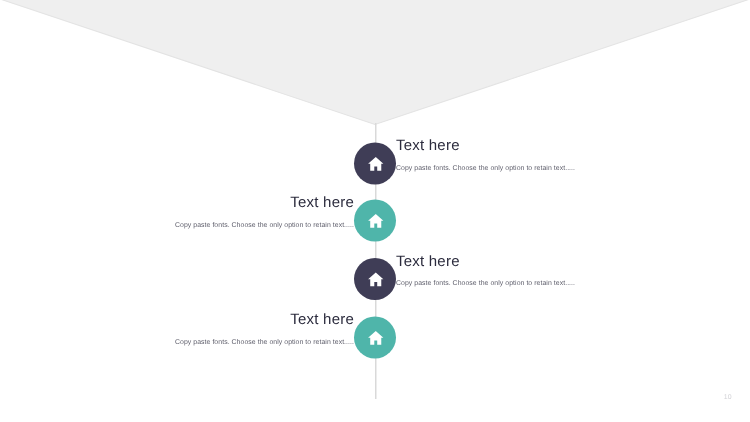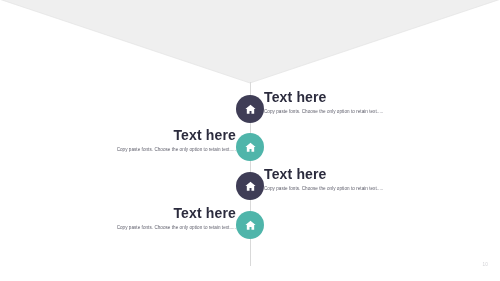--- a/index.html
+++ b/index.html
@@ -77,22 +77,22 @@
     width: 228px;
     text-align: left;
   }
   .tl-text.left {
     left: 10px;
     width: 226px;
     text-align: right;
   }
 
   .tl-title {
-    font-size: 14px;
-    font-weight: bold;
+    font-size: 10px;
+    font-weight: normal;
     color: #2b2b3d;
     letter-spacing: 0.15px;
     line-height: 11px;
     margin: 0 0 5px 0;
     white-space: nowrap;
   }
   .tl-desc {
     font-size: 4.6px;
     color: #5e5e6b;
     line-height: 7px;

